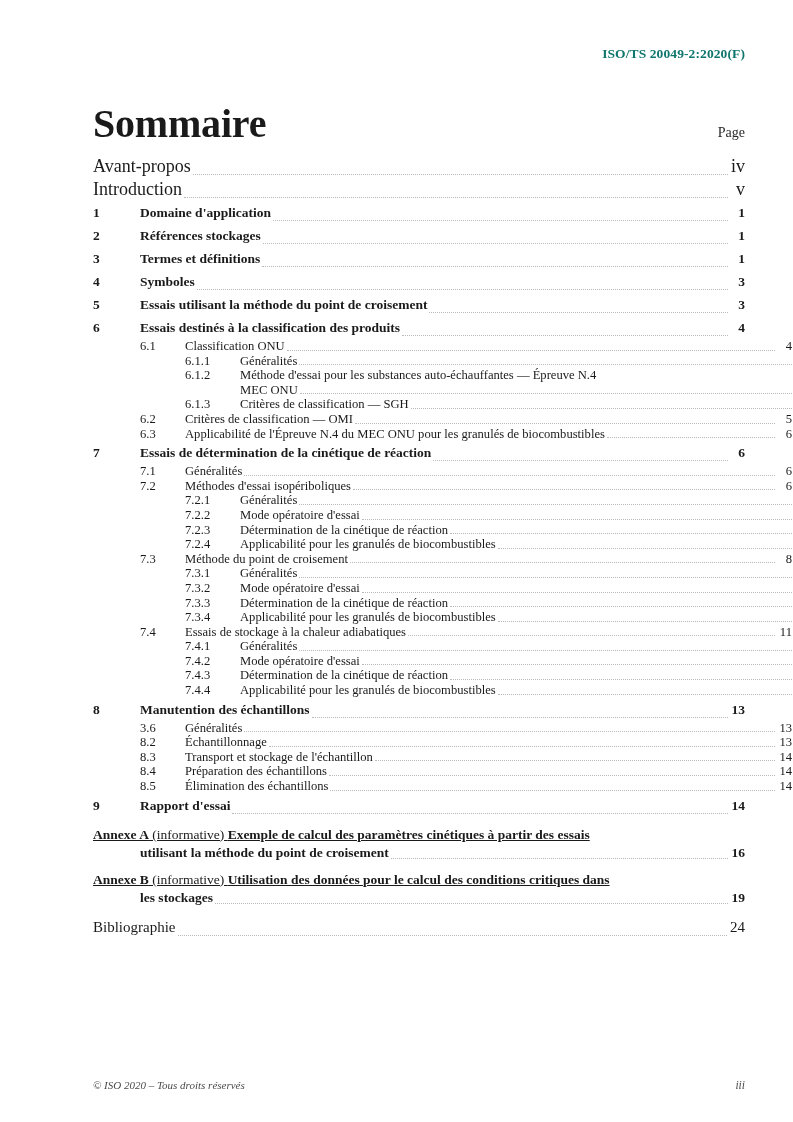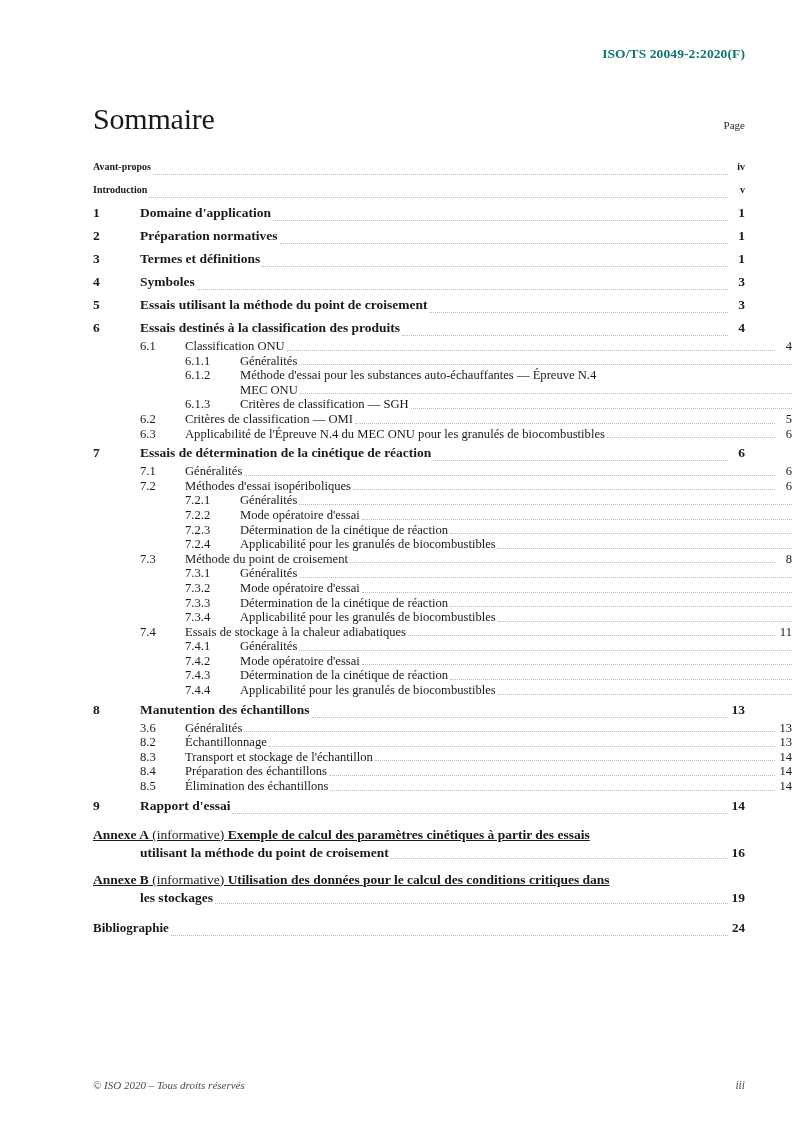--- a/index.html
+++ b/index.html
@@ -38,27 +38,27 @@
   .title-row {
     position: absolute;
     top: 104px;
     left: 93px;
     right: 48px;
     display: flex;
     align-items: flex-end;
     justify-content: space-between;
   }
   .toc-title {
-    font-size: 30px;
-    font-weight: normal;
+    font-size: 40px;
+    font-weight: bold;
     line-height: 1;
     letter-spacing: -0.2px;
   }
   .page-word {
-    font-size: 11px;
+    font-size: 14px;
     font-weight: normal;
     color: #2a2a2a;
     padding-bottom: 3px;
   }
 
   
   .toc {
     position: absolute;
     top: 155px;
     left: 93px;
@@ -100,22 +100,22 @@
 
   .pg {
     flex: 0 0 auto;
     text-align: right;
     white-space: nowrap;
     padding-left: 2px;
   }
 
   
   .lvl-front {
-    font-size: 10px;
-    font-weight: bold;
+    font-size: 18px;
+    font-weight: normal;
     height: 23px;
     line-height: 23px;
   }
   .lvl-front .num { width: 0; }
   .lvl-front .pg { min-width: 14px; }
 
   
   .lvl-1 {
     font-size: 13.5px;
     font-weight: bold;
@@ -184,22 +184,22 @@
     align-items: baseline;
     padding-left: 47px;
   }
   .lvl-annex .pg { min-width: 14px; }
   .informative {
     font-weight: normal;
   }
 
   
   .lvl-biblio {
-    font-size: 13px;
-    font-weight: bold;
+    font-size: 15px;
+    font-weight: normal;
     height: 23px;
     line-height: 23px;
     margin-top: 9px;
   }
   .lvl-biblio .num { width: 0; }
   .lvl-biblio .pg { min-width: 14px; }
 
   
   .doc-footer {
     position: absolute;
@@ -251,21 +251,21 @@
         <span class="num">1</span>
         <span class="label-wrap">
           <span class="label">Domaine d'application</span>
           <span class="leader"></span>
           <span class="pg">1</span>
         </span>
       </div>
       <div class="toc-entry lvl-1">
         <span class="num">2</span>
         <span class="label-wrap">
-          <span class="label">Préparation normatives</span>
+          <span class="label">Références stockages</span>
           <span class="leader"></span>
           <span class="pg">1</span>
         </span>
       </div>
       <div class="toc-entry lvl-1">
         <span class="num">3</span>
         <span class="label-wrap">
           <span class="label">Termes et définitions</span>
           <span class="leader"></span>
           <span class="pg">1</span>

